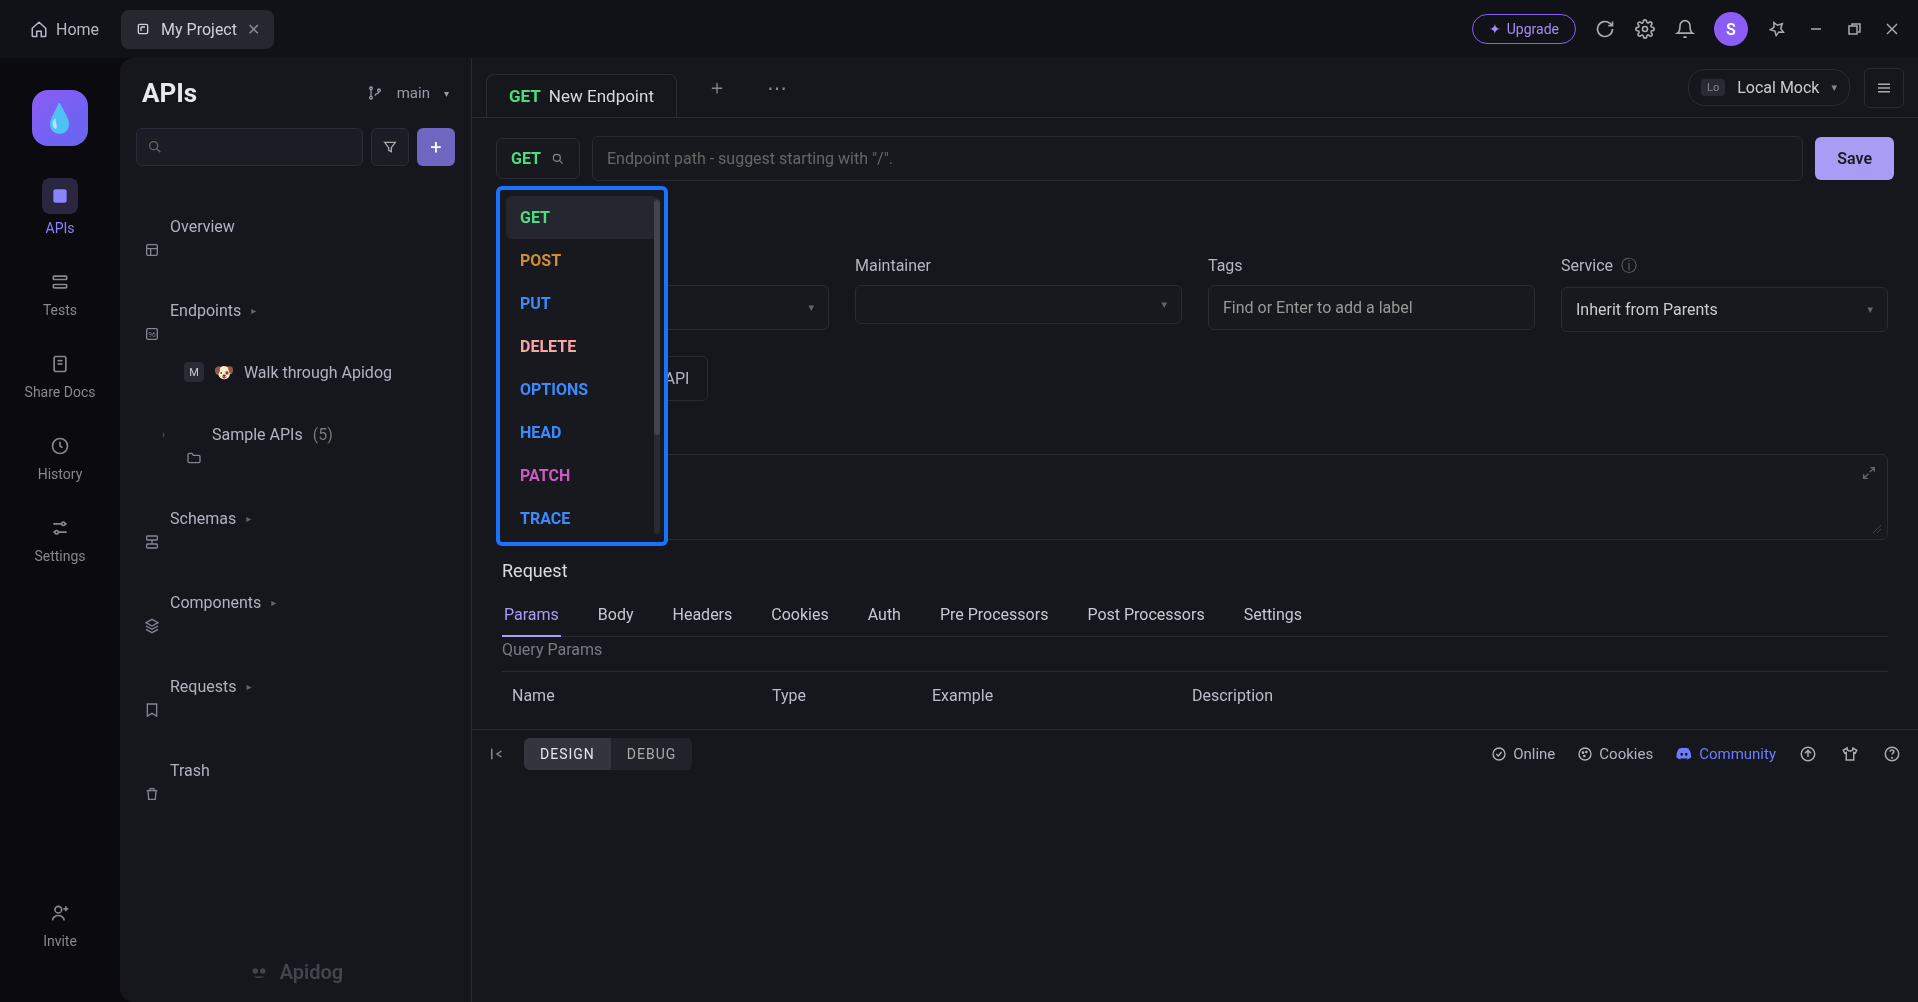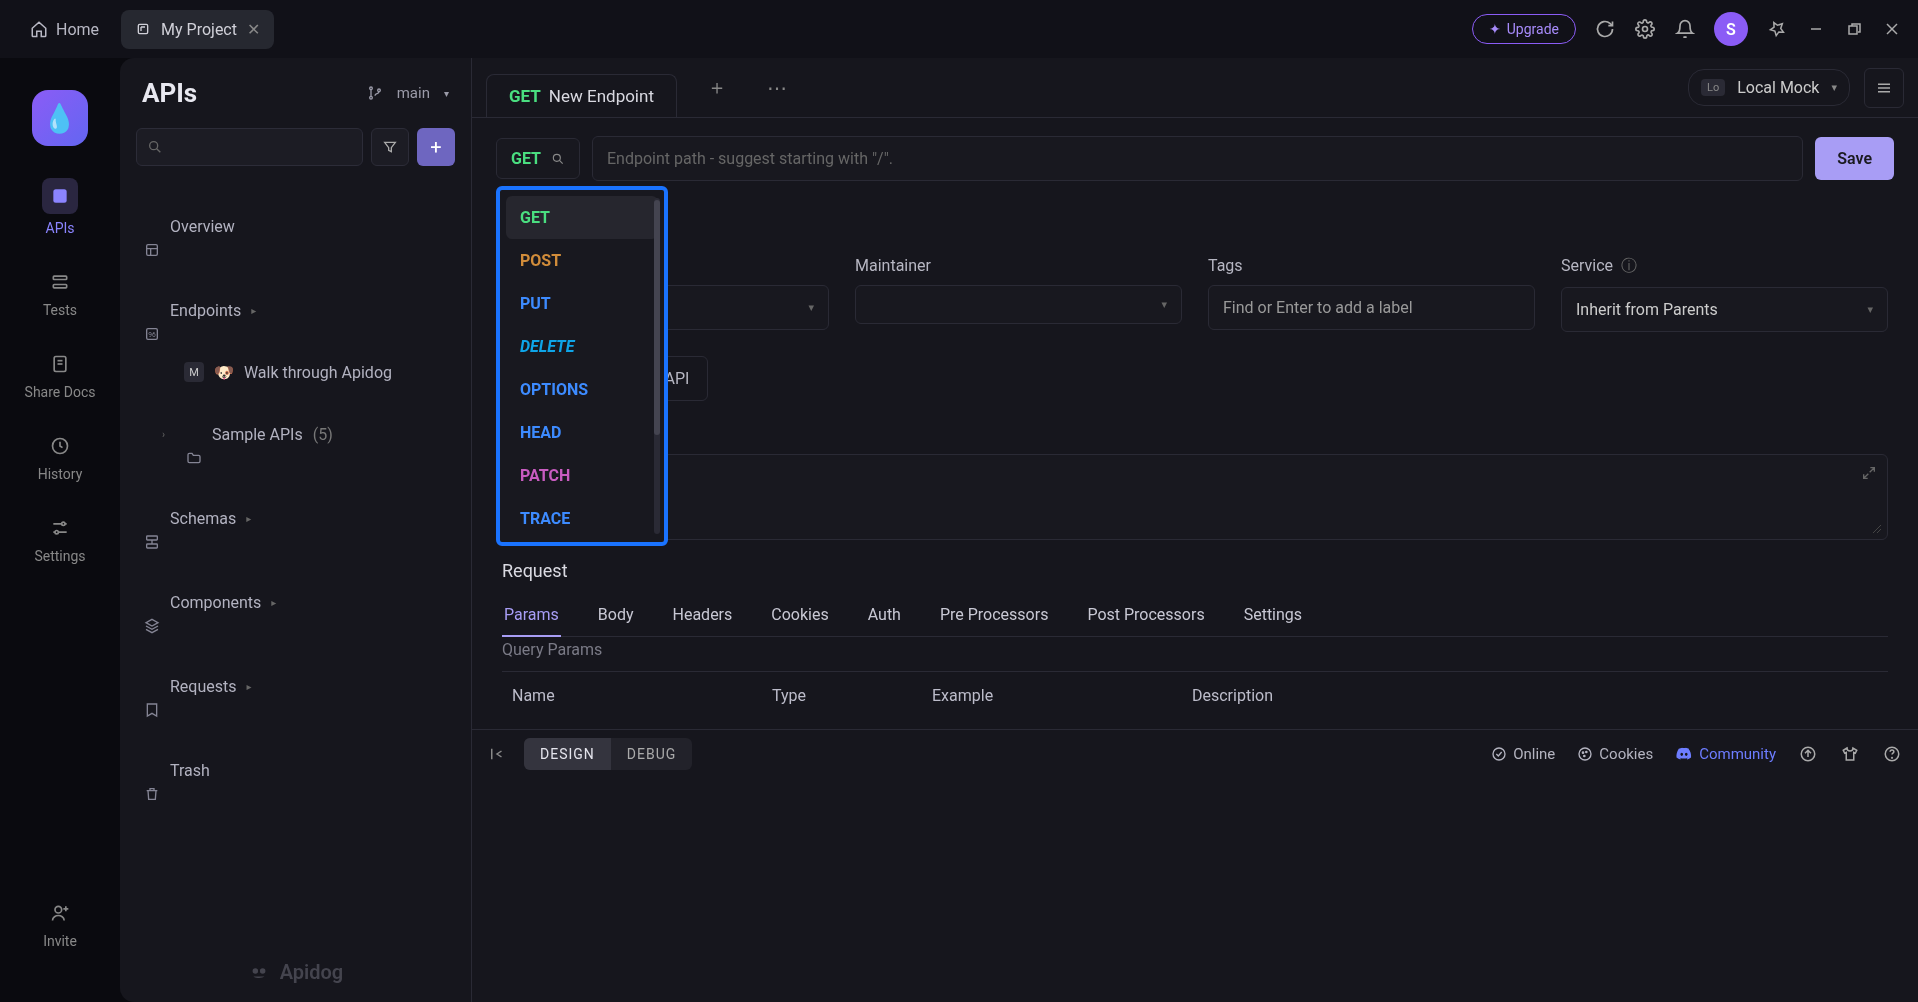--- a/index.html
+++ b/index.html
@@ -756,21 +756,21 @@
         </div>
         <div class="save-btn">
           <span>Save</span>
         </div>
 
         <div class="method-dropdown">
           <div class="dd-scroll" id="dd-scroll">
               <div class="dd-item sel" style="color: rgb(74, 222, 128);">GET</div>
               <div class="dd-item" style="color: rgb(209, 140, 58);">POST</div>
               <div class="dd-item" style="color: rgb(61, 139, 255);">PUT</div>
-              <div class="dd-item" style="color: #0ea5e9; font-style: italic;">DELETE</div>
+              <div class="dd-item" style="color: #fca5a5;">DELETE</div>
               <div class="dd-item" style="color: rgb(61, 139, 255);">OPTIONS</div>
               <div class="dd-item" style="color: rgb(61, 139, 255);">HEAD</div>
               <div class="dd-item" style="color: rgb(200, 92, 192);">PATCH</div>
               <div class="dd-item" style="color: rgb(61, 139, 255);">TRACE</div>
             </div>
           <div class="dd-scrollbar">
             <div class="dd-thumb"></div>
           </div>
         </div>
       </div>

